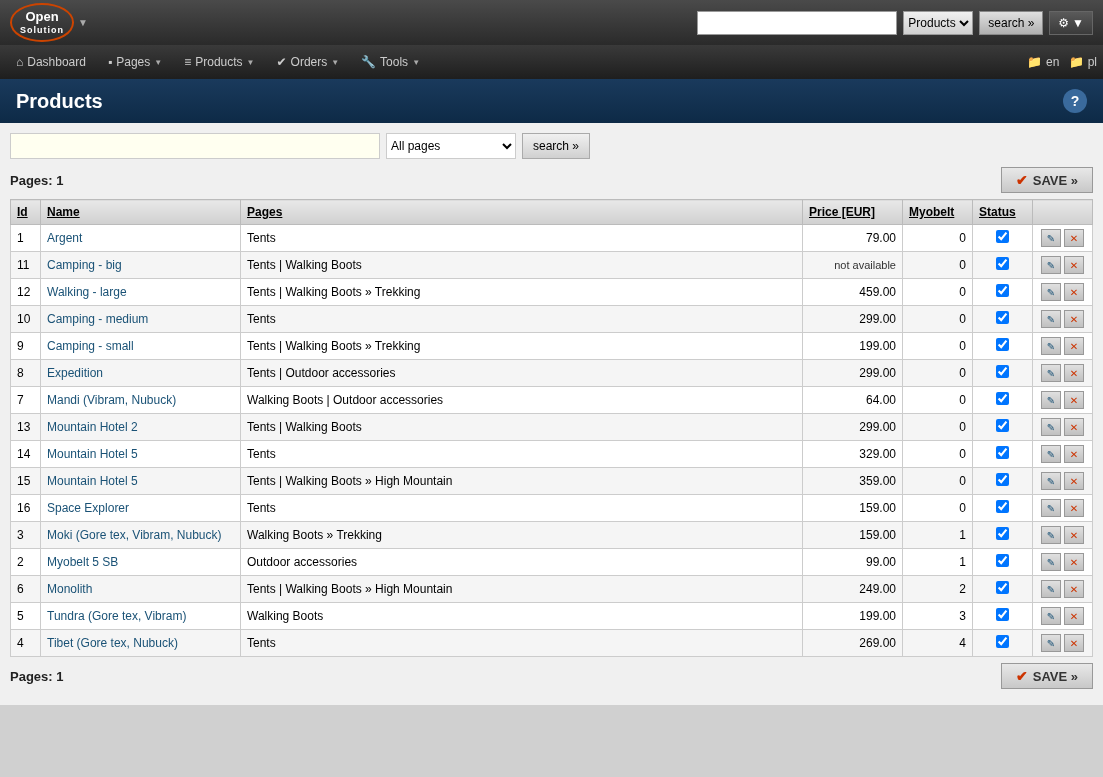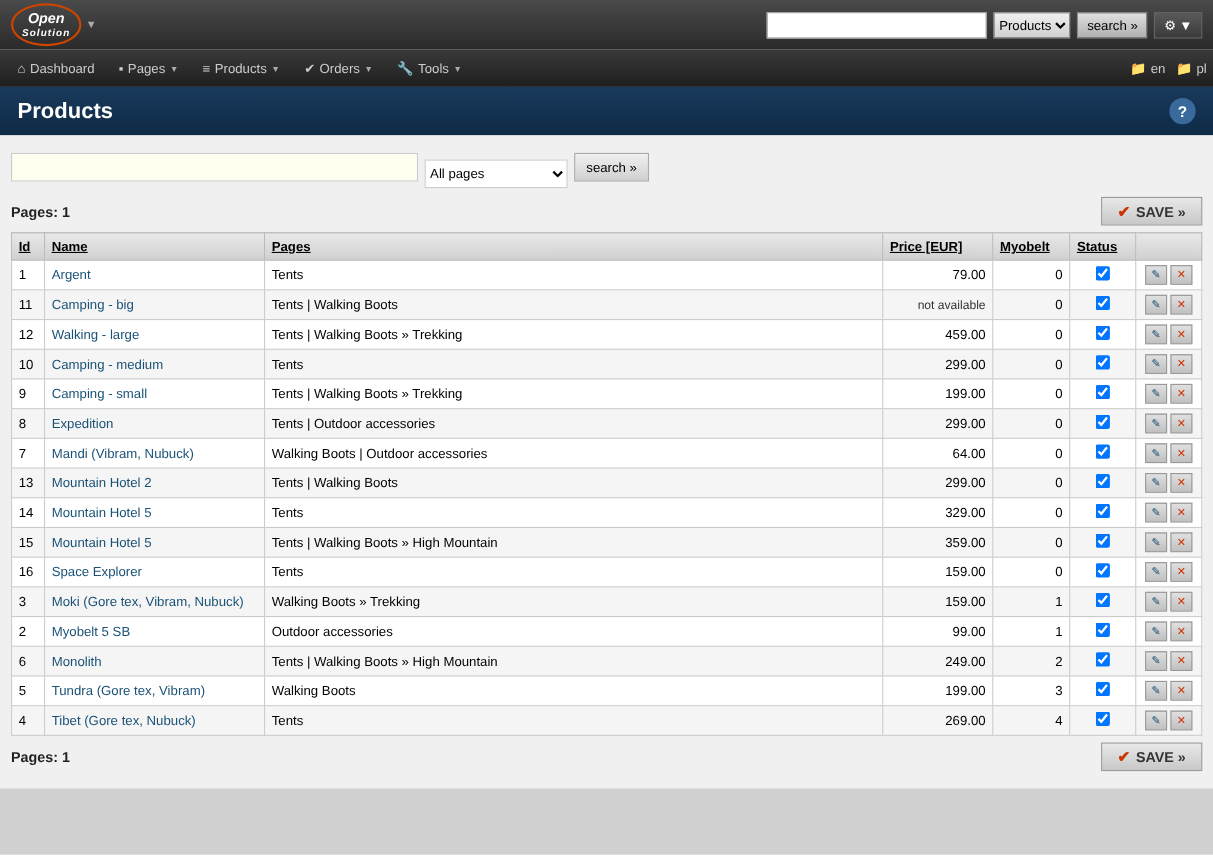--- a/index.html
+++ b/index.html
@@ -136,21 +136,20 @@
       background: #fffff0;
       padding: 0 4px;
       font-size: 12px;
     }
     #filter-pages-select {
       height: 26px;
       font-size: 12px;
       border: 1px solid #ccc;
       background: white;
       width: 130px;
-      margin-top: 12px;
     }
     #filter-search-btn {
       height: 26px;
       background: linear-gradient(to bottom, #f0f0f0, #d0d0d0);
       border: 1px solid #aaa;
       font-size: 12px;
       cursor: pointer;
       padding: 0 10px;
     }
 
@@ -246,21 +245,20 @@
     }
     .logo-oval {
       border: 2px solid #cc4400;
       border-radius: 50%;
       padding: 4px 8px;
       color: white;
       font-size: 11px;
       font-weight: bold;
       line-height: 1.2;
       text-align: center;
-      font-style: italic;
     }
     .logo-oval .line1 { font-size: 13px; }
     .logo-oval .line2 { font-size: 9px; letter-spacing: 1px; }
     .logo-dropdown { color: #aaa; margin-left: 4px; font-size: 10px; cursor: pointer; }
   </style>
 </head>
 <body>
 
 <div id="topbar">
   <div class="logo-container">

